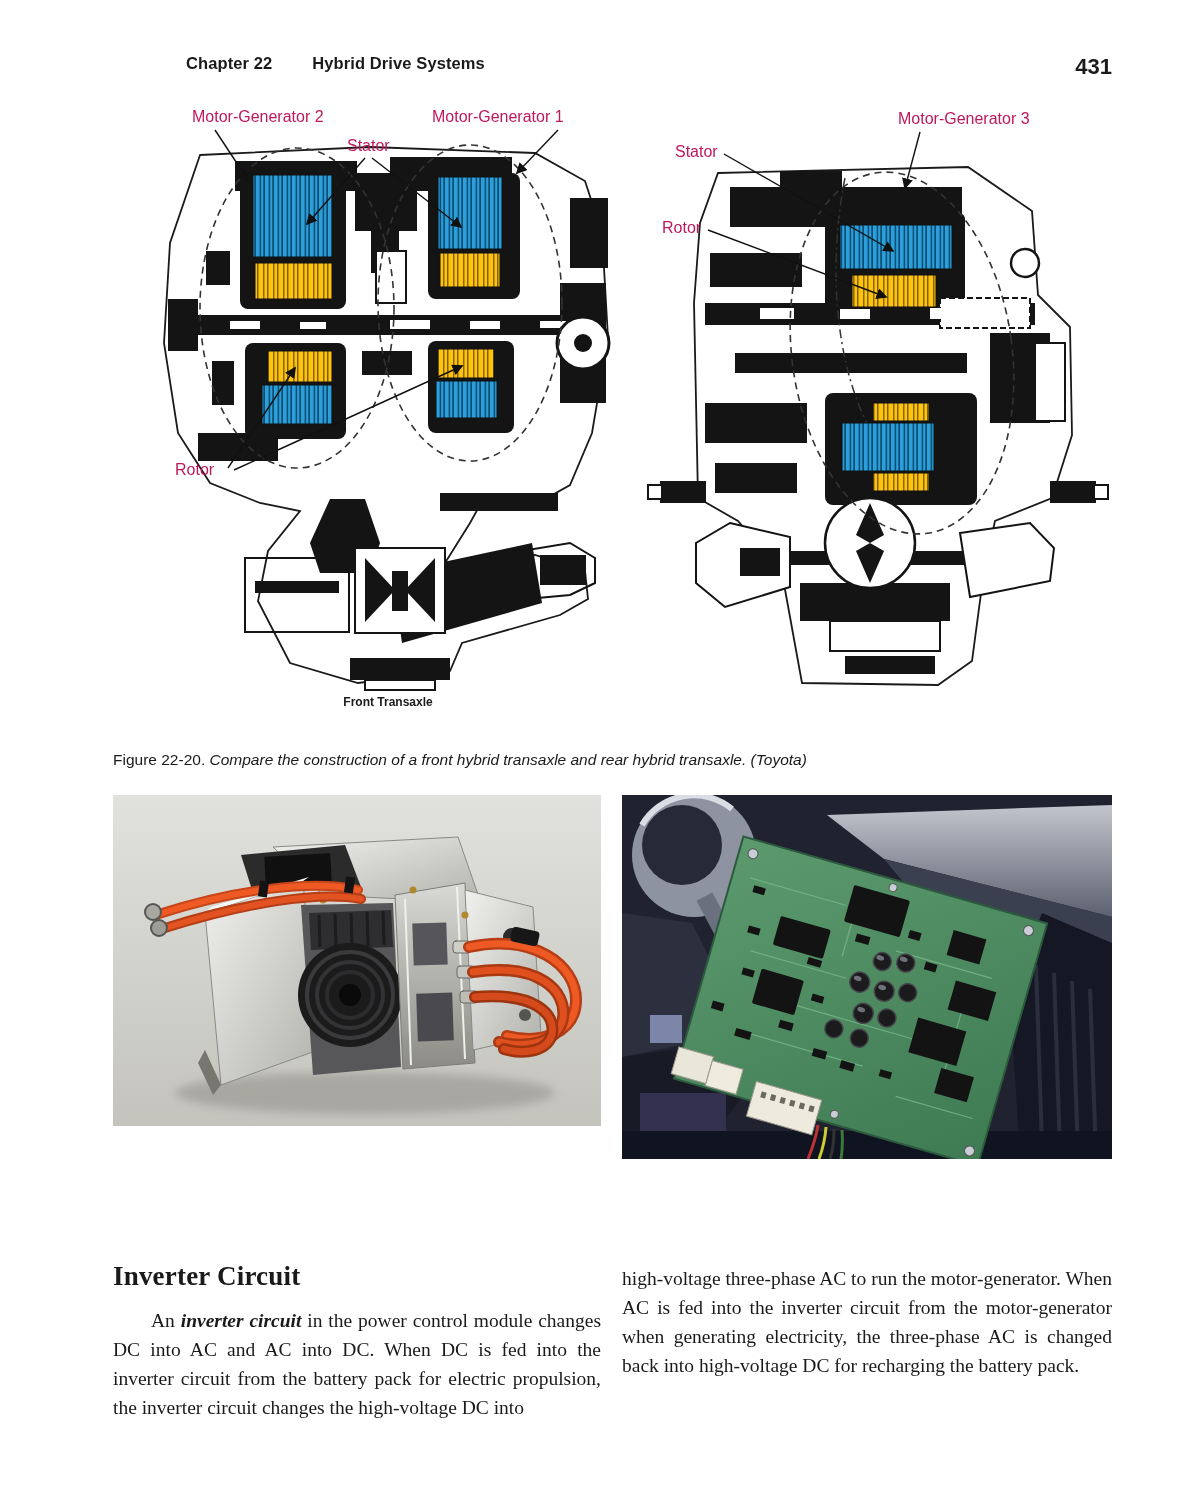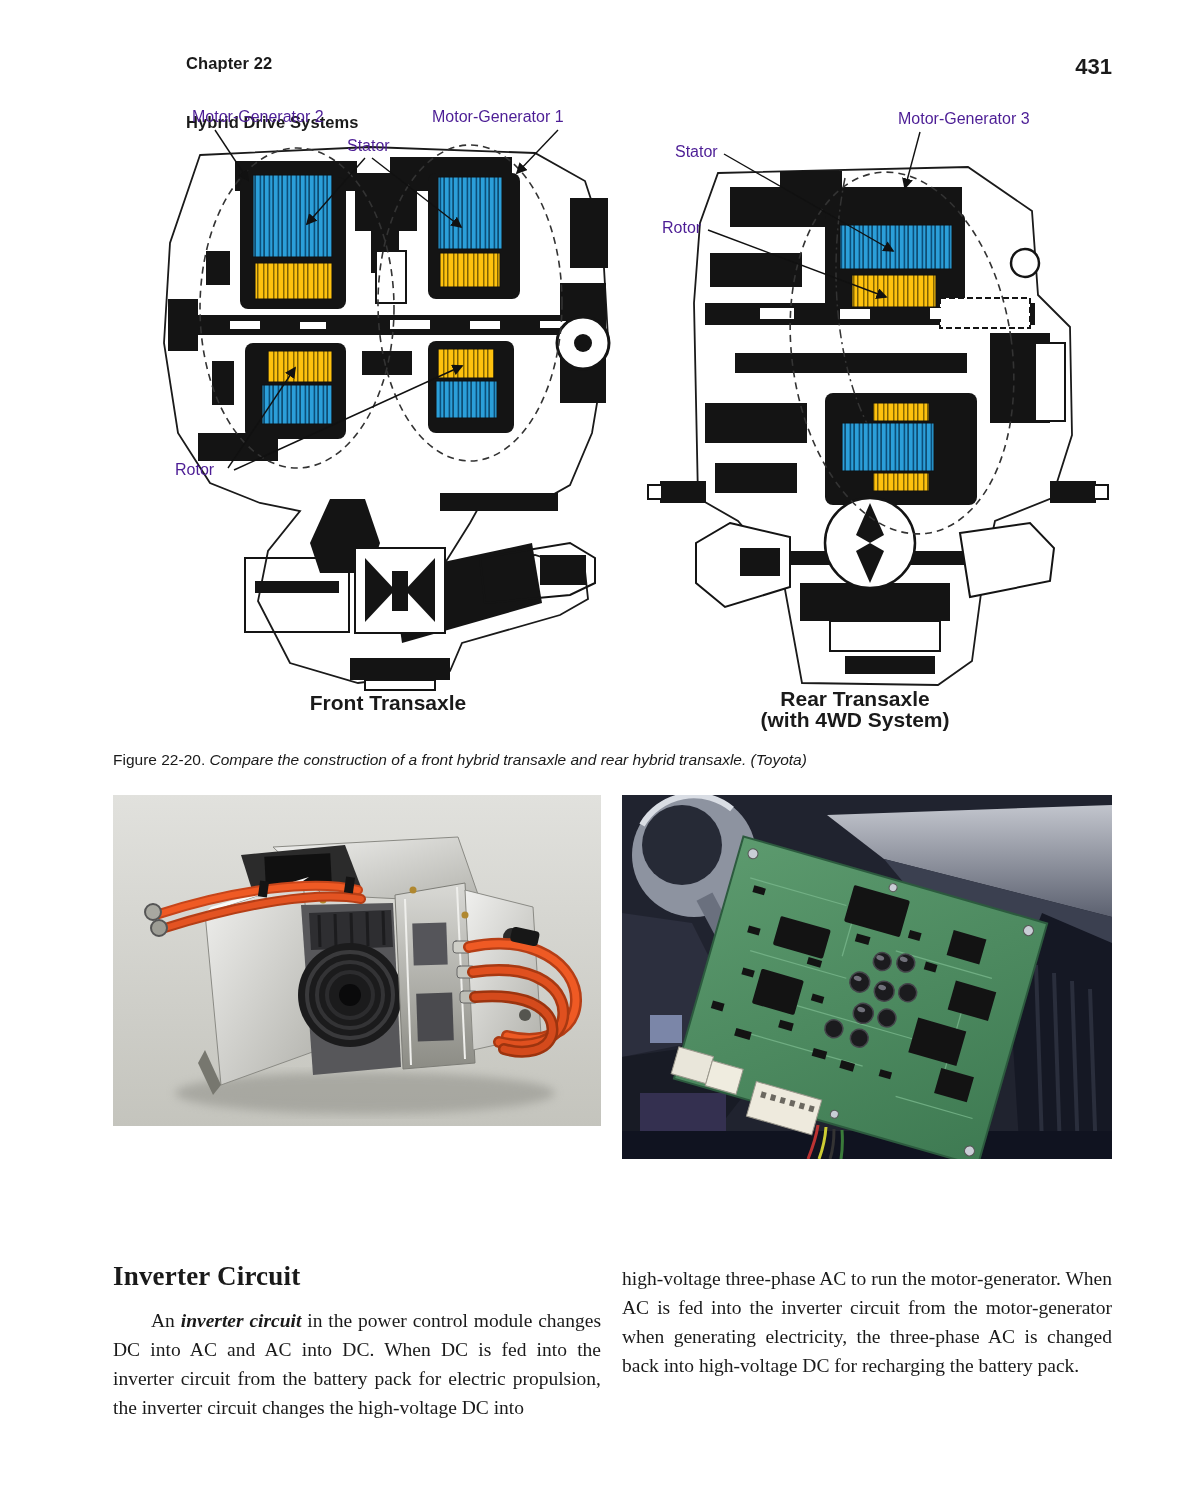--- a/index.html
+++ b/index.html
@@ -1,24 +1,24 @@
 <!DOCTYPE html>
 <html><head>
 <meta charset="utf-8">
 <style>
   html,body{margin:0;padding:0;background:#fff;}
   .page{position:relative;width:1179px;height:1502px;background:#ffffff;
         font-family:"Liberation Sans",sans-serif;color:#1a1a1a;overflow:hidden;}
   .abs{position:absolute;}
   
-  .running-head{top:54px;left:186px;font-size:16.5px;font-weight:bold;display:flex;gap:40px;letter-spacing:.1px;flex-direction:column;}
+  .running-head{top:54px;left:186px;font-size:16.5px;font-weight:bold;display:flex;gap:40px;letter-spacing:.1px;}
   .page-num{top:54px;left:1072px;width:40px;text-align:right;font-size:22px;font-weight:bold;}
   
-  .dlabel{font-size:16px;color:#4c1d95;white-space:nowrap;}
-  .dtitle{font-size:21px;font-weight:bold;text-align:center;line-height:21px;white-space:nowrap;}
+  .dlabel{font-size:16px;color:#be185d;white-space:nowrap;}
+  .dtitle{font-size:12px;font-weight:bold;text-align:center;line-height:21px;white-space:nowrap;}
   
   .caption{font-size:15.5px;line-height:20.5px;text-align:justify;}
   .caption .flabel{font-weight:normal;font-style:normal;}
   .caption .ftext{font-style:italic;}
   .cap-one-line{text-align:left;}
   
   .headline{font-family:"Liberation Serif",serif;font-size:27px;font-weight:bold;letter-spacing:.2px;}
   .bodycol{font-family:"Liberation Serif",serif;font-size:19.5px;line-height:29px;text-align:justify;}
   .bodycol p{margin:0;}
   .indent1{text-indent:38px;}
@@ -191,24 +191,20 @@
 
   <div class="abs dlabel" style="left:192px;top:108px;">Motor-Generator 2</div>
   <div class="abs dlabel" style="left:432px;top:108px;">Motor-Generator 1</div>
   <div class="abs dlabel" style="left:347px;top:137px;">Stator</div>
   <div class="abs dlabel" style="left:175px;top:461px;">Rotor</div>
   <div class="abs dlabel" style="left:898px;top:110px;">Motor-Generator 3</div>
   <div class="abs dlabel" style="left:675px;top:143px;">Stator</div>
   <div class="abs dlabel" style="left:662px;top:219px;">Rotor</div>
 
   <div class="abs dtitle" style="left:288px;top:692px;width:200px;">Front Transaxle</div>
-  <div class="abs dtitle" style="left:750px;top:688px;width:210px;">
-    <div>Rear Transaxle</div>
-    <div>(with 4WD System)</div>
-  </div>
 
   <div class="abs caption cap-one-line" style="left:113px;top:750px;width:900px;">
     <span class="flabel">Figure 22-20.</span>
     <span class="ftext">Compare the construction of a front hybrid transaxle and rear hybrid transaxle. (Toyota)</span>
   </div>
 
   <svg class="abs" style="left:113px;top:795px;" width="488" height="331" viewBox="0 0 488 331">
     <defs>
       <linearGradient id="bg21" x1="0" y1="0" x2="0" y2="1">
         <stop offset="0" stop-color="#e1e1dd"></stop>

